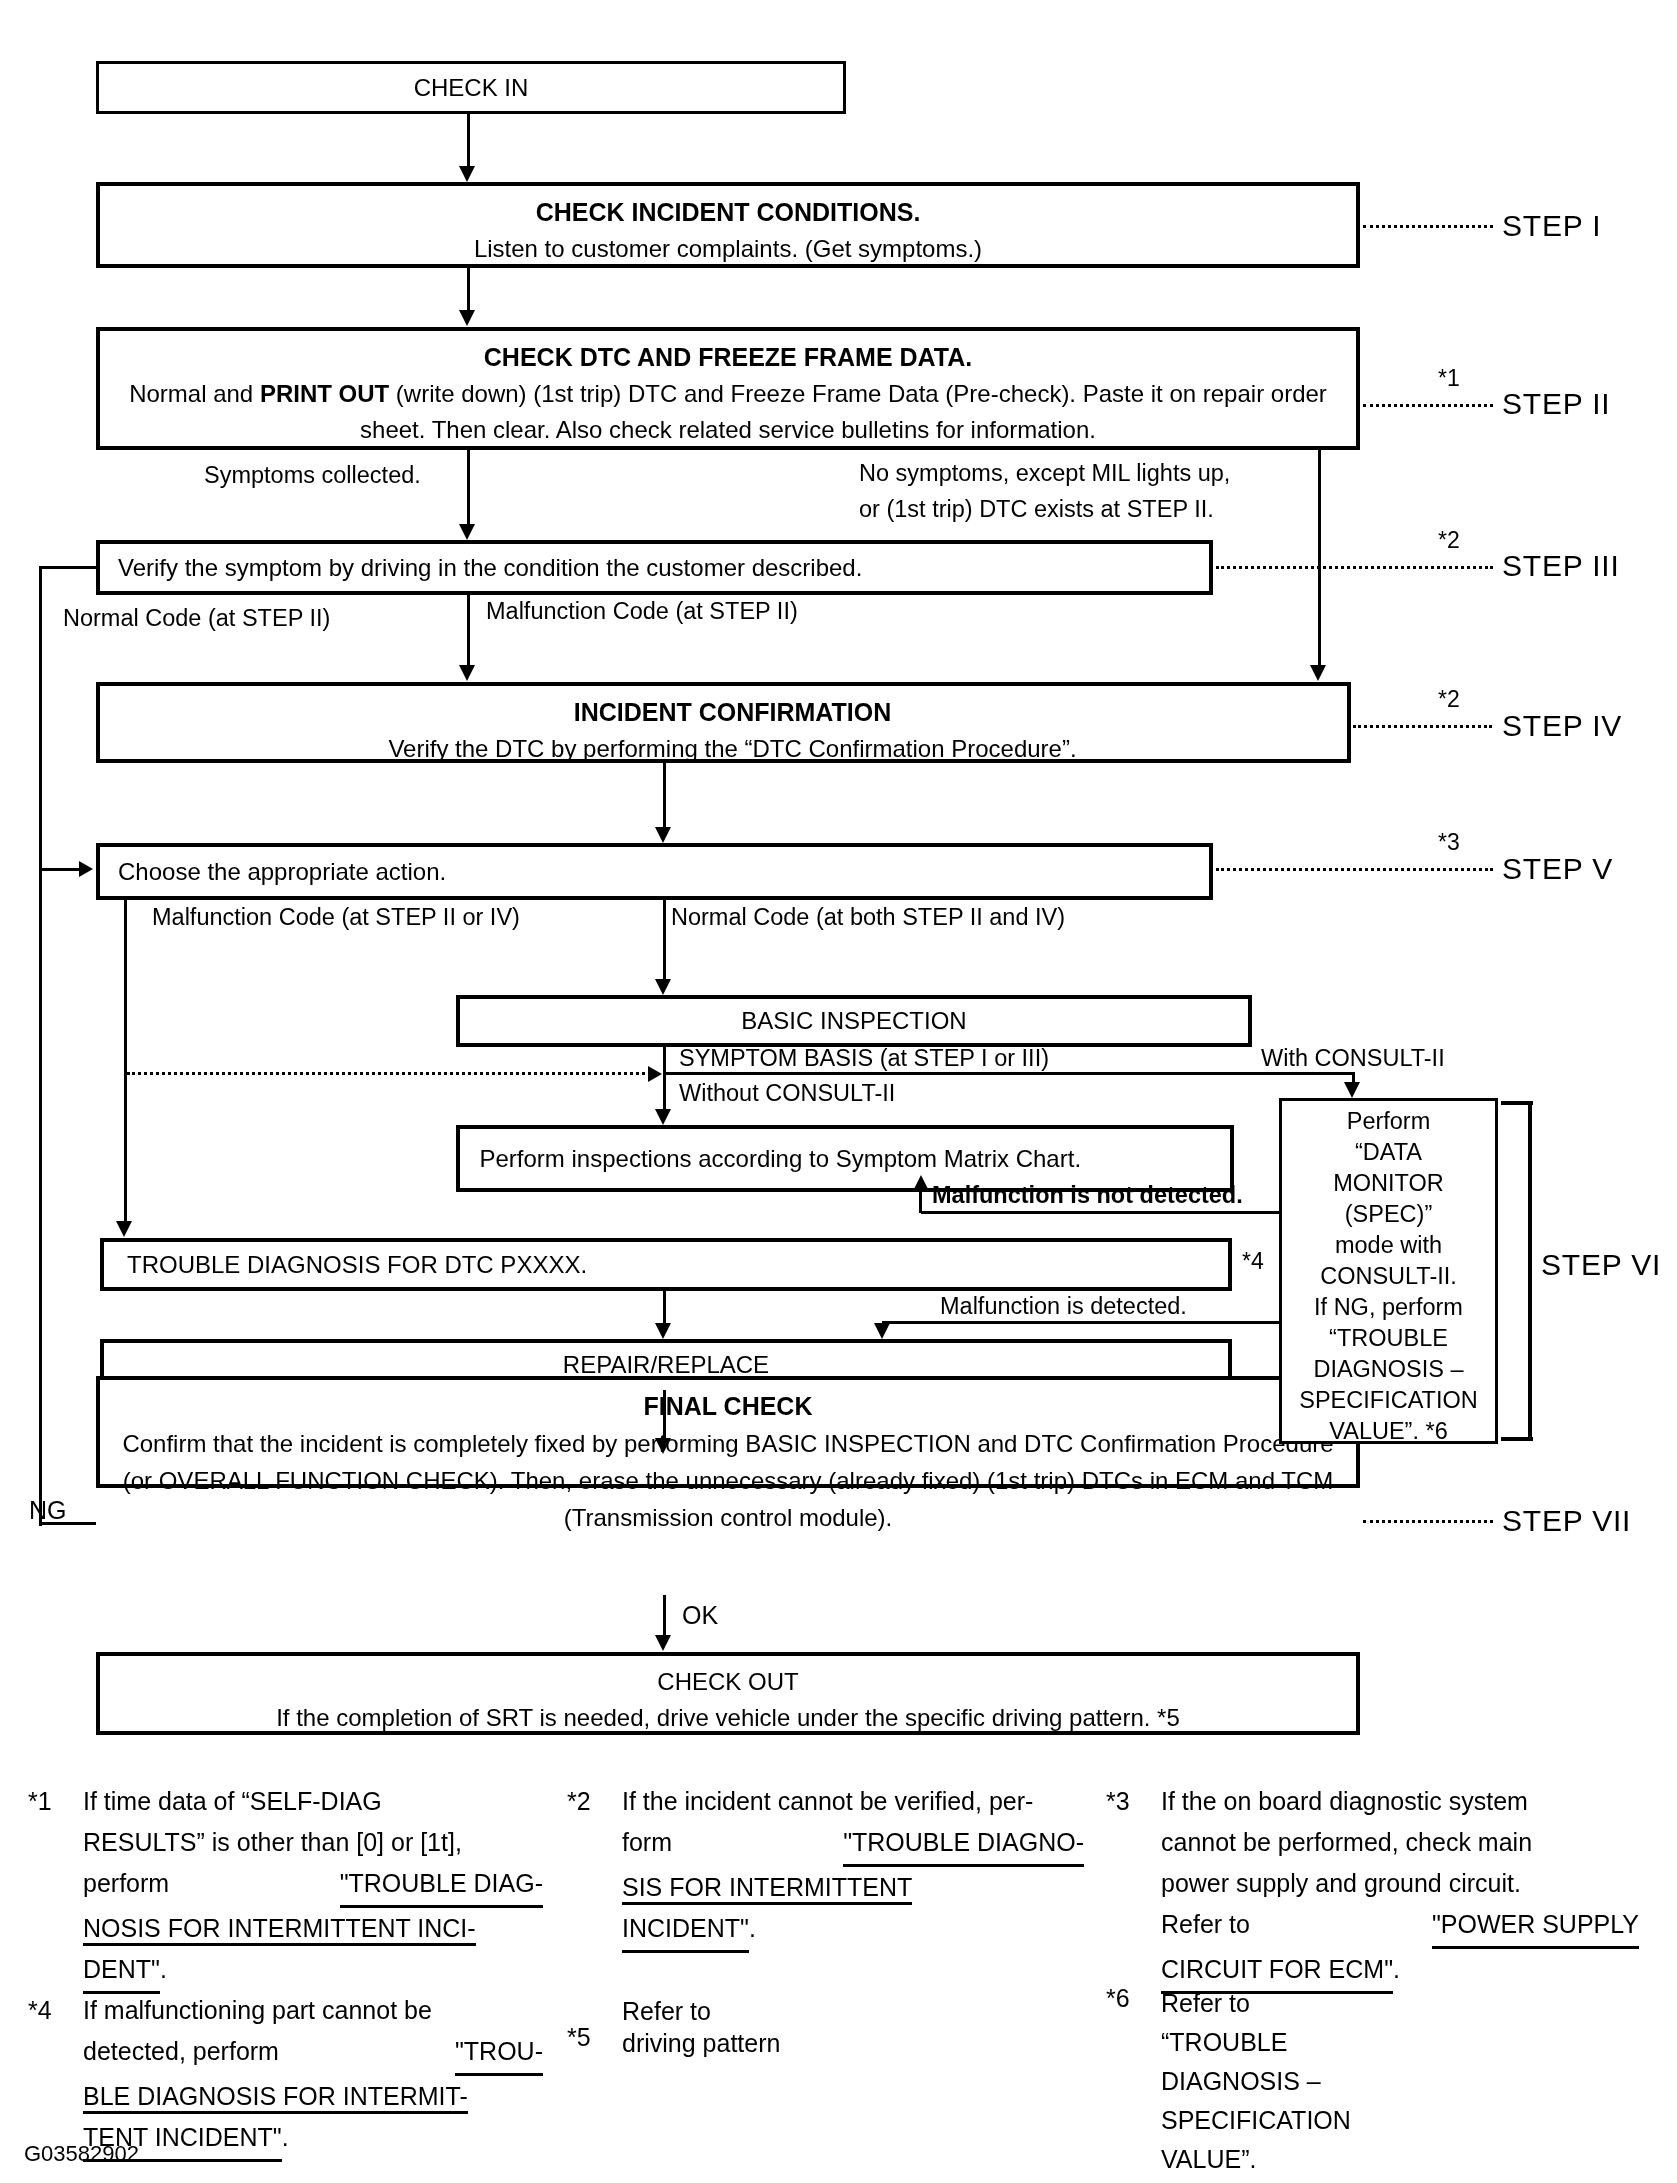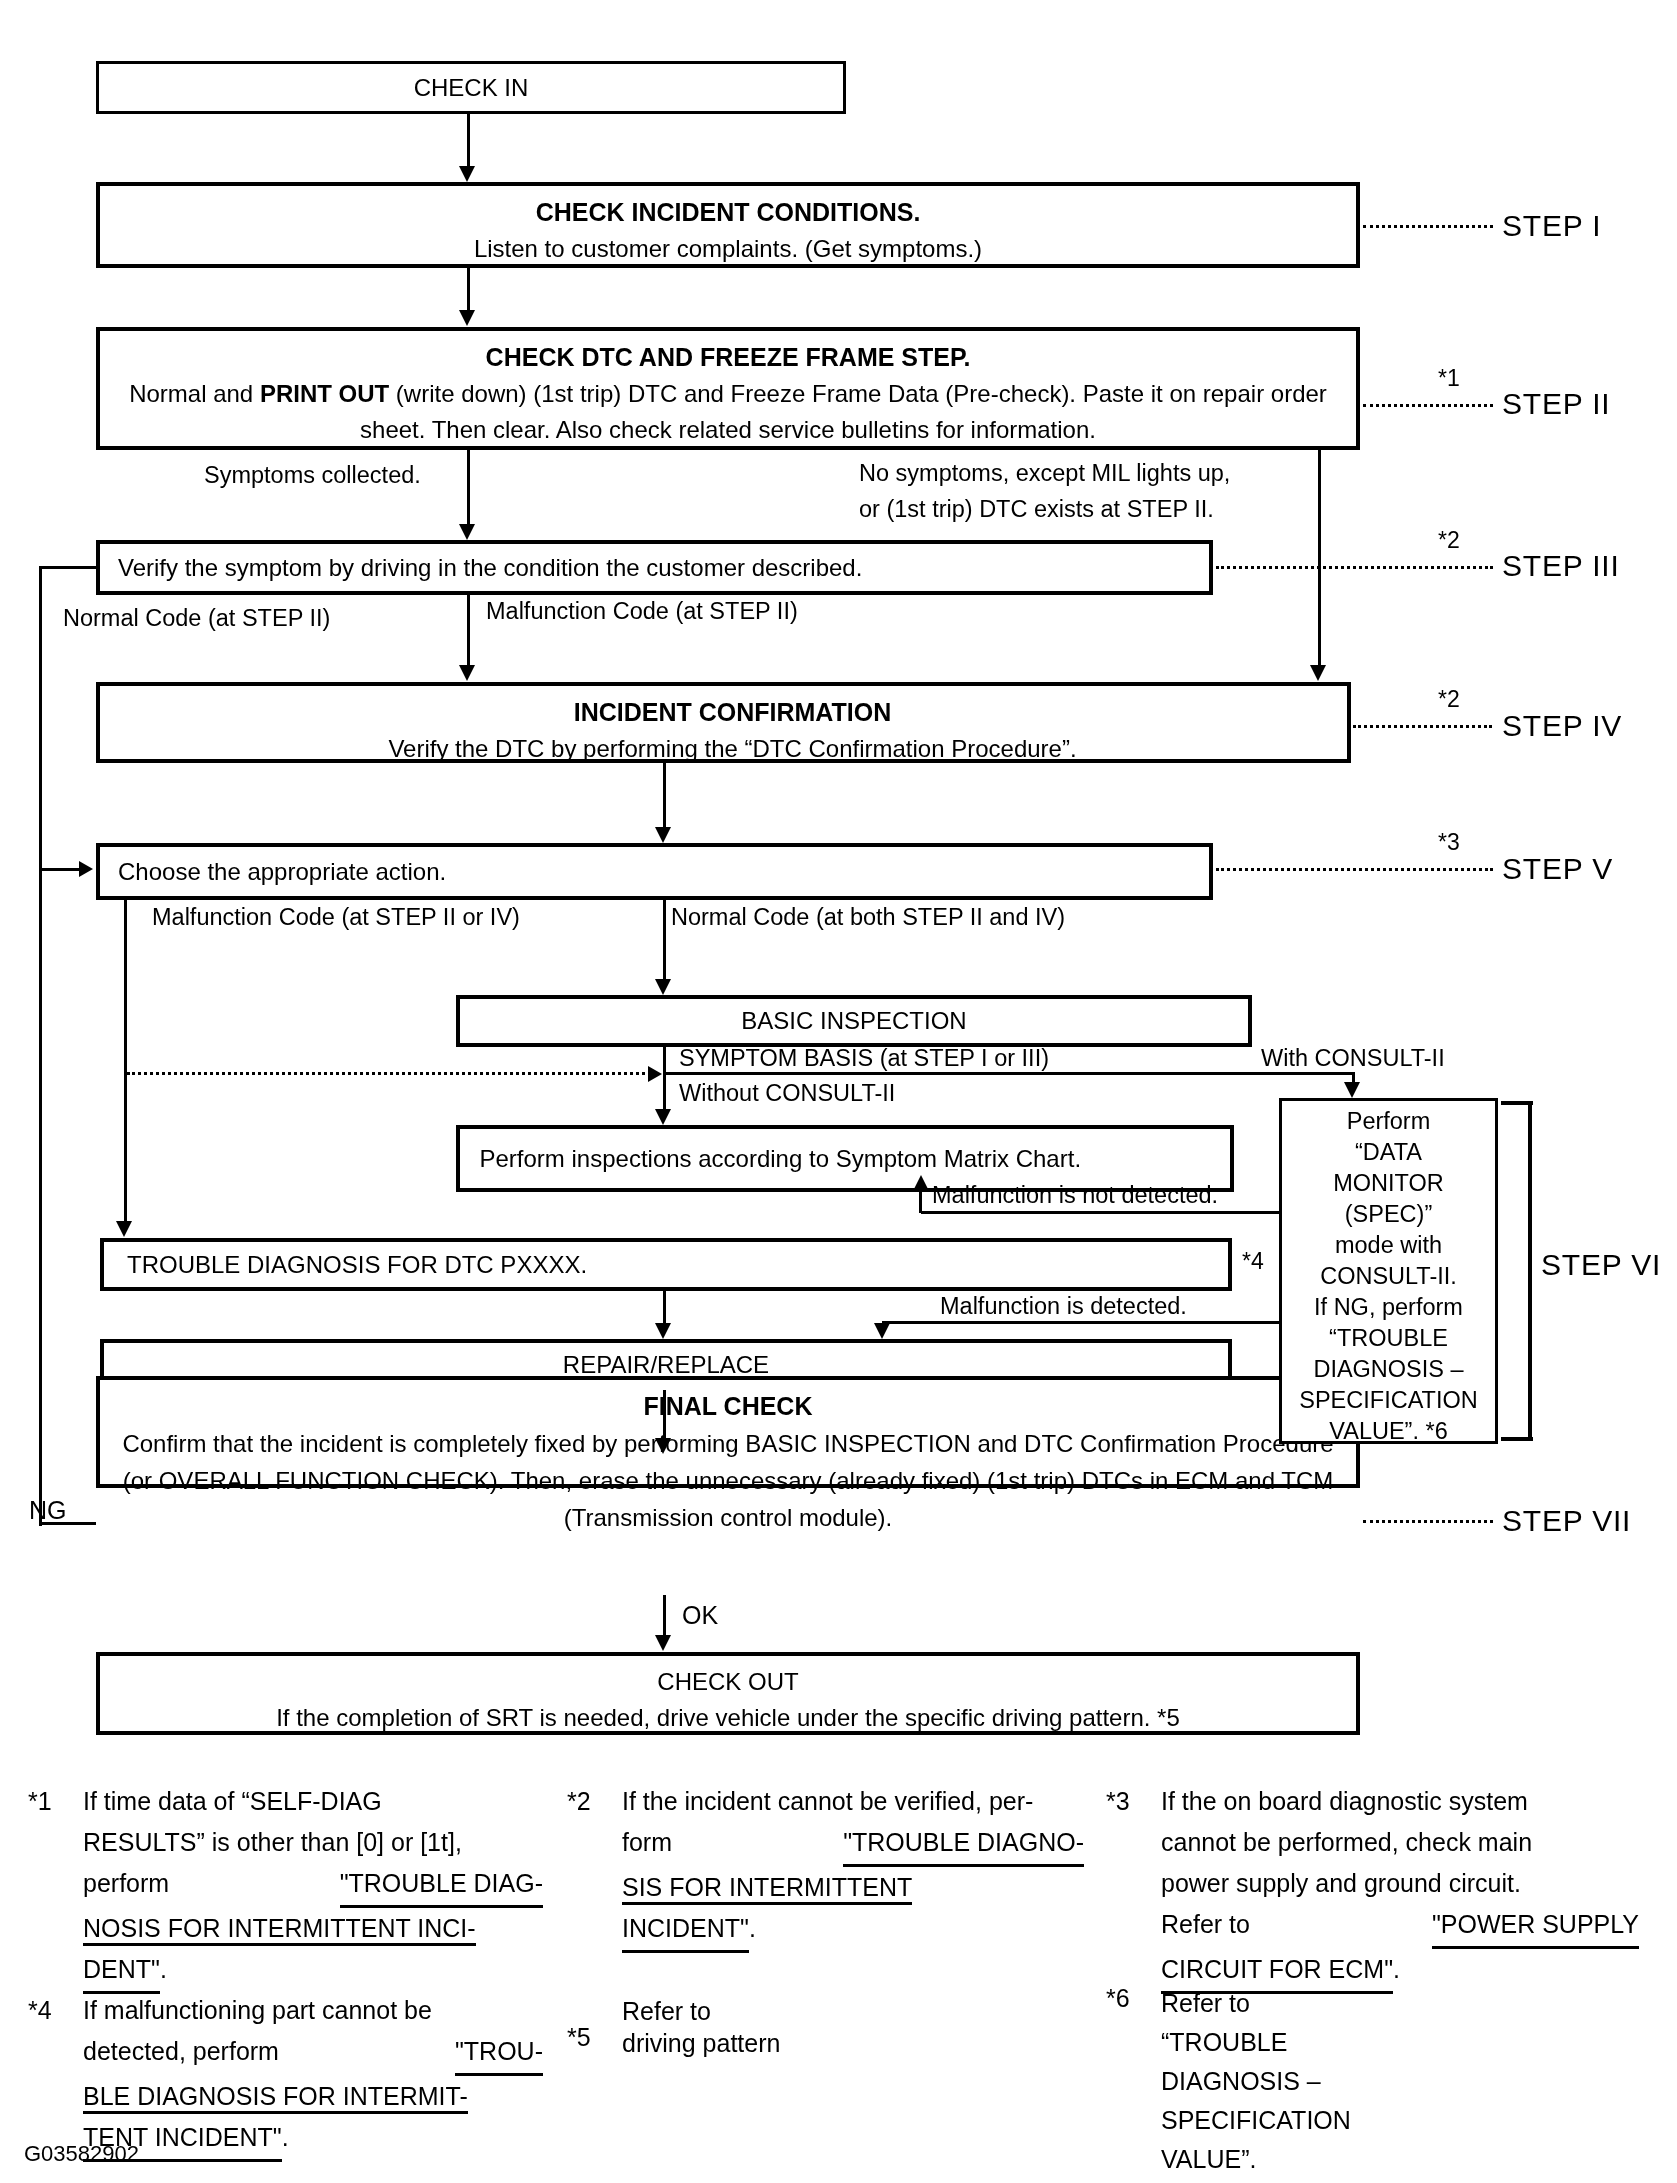--- a/index.html
+++ b/index.html
@@ -37,21 +37,21 @@
   <div class="box cc" style="left:96px;top:61px;width:750px;height:53px;border-width:3.2px;">
     <span>CHECK IN</span>
   </div>
 
   <div class="box pad" style="left:96px;top:182px;width:1264px;height:86px;">
     <span class="ttl">CHECK INCIDENT CONDITIONS.</span><br>
     <span>Listen to customer complaints. (Get symptoms.)</span>
   </div>
 
   <div class="box pad" style="left:96px;top:327px;width:1264px;height:123px;line-height:36px;">
-    <span class="ttl">CHECK DTC AND FREEZE FRAME STEP.</span><br>
+    <span class="ttl">CHECK DTC AND FREEZE FRAME DATA.</span><br>
     <span><span>Normal and </span><span class="b">PRINT OUT</span><span> (write down) (1st trip) DTC and Freeze Frame Data (Pre-check). Paste it on repair order sheet. Then clear. Also check related service bulletins for information.</span></span>
   </div>
 
   <div class="box cl" style="left:96px;top:540px;width:1117px;height:55px;padding:0 18px;">
     <span>Verify the symptom by driving in the condition the customer described.</span>
   </div>
 
   <div class="box pad" style="left:96px;top:682px;width:1255px;height:81px;padding-left:36px;">
     <span class="ttl">INCIDENT CONFIRMATION</span><br>
     <span>Verify the DTC by performing the “DTC Confirmation Procedure”.</span>
@@ -188,21 +188,21 @@
   <div class="lbl" style="left:204px;top:462px;">Symptoms collected.</div>
   <div class="lbl" style="left:859px;top:460px;">No symptoms, except MIL lights up,</div>
   <div class="lbl" style="left:859px;top:496px;">or (1st trip) DTC exists at STEP II.</div>
   <div class="lbl" style="left:63px;top:605px;">Normal Code (at STEP II)</div>
   <div class="lbl" style="left:486px;top:598px;">Malfunction Code (at STEP II)</div>
   <div class="lbl" style="left:152px;top:904px;">Malfunction Code (at STEP II or IV)</div>
   <div class="lbl" style="left:671px;top:904px;">Normal Code (at both STEP II and IV)</div>
   <div class="lbl" style="left:679px;top:1045px;">SYMPTOM BASIS (at STEP I or III)</div>
   <div class="lbl" style="left:1261px;top:1045px;">With CONSULT-II</div>
   <div class="lbl" style="left:679px;top:1080px;">Without CONSULT-II</div>
-  <div class="lbl" style="left:932px;top:1182px;">Malfunction is not detected.</div>
+  <div class="lbl" style="left:932px;top:1182px;font-weight:bold;">Malfunction is not detected.</div>
   <div class="lbl" style="left:940px;top:1293px;">Malfunction is detected.</div>
   <div class="lbl" style="left:29px;top:1496px;font-size:25px;">NG</div>
   <div class="lbl" style="left:682px;top:1601px;font-size:25px;">OK</div>
 
   <div class="fn" style="left:83px;top:1781px;width:460px;">
     <span class="mk">*1</span>
     <span class="fn-line">If time data of “SELF-DIAG</span>
     <span class="fn-line">RESULTS” is other than [0] or [1t],</span>
     <span class="fn-line split">
         <span>perform</span>

